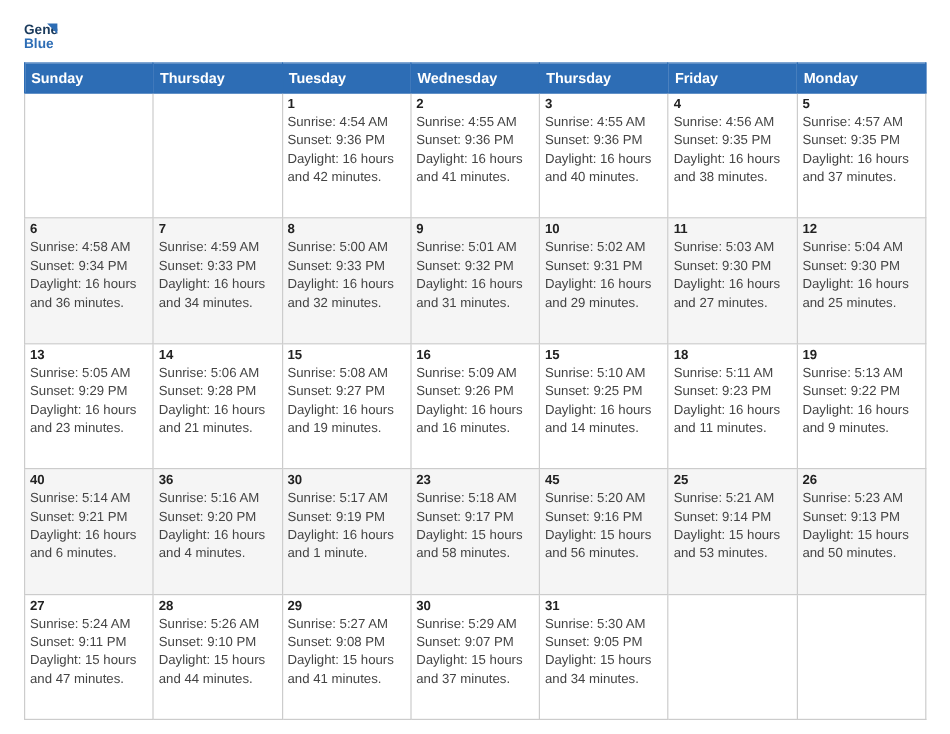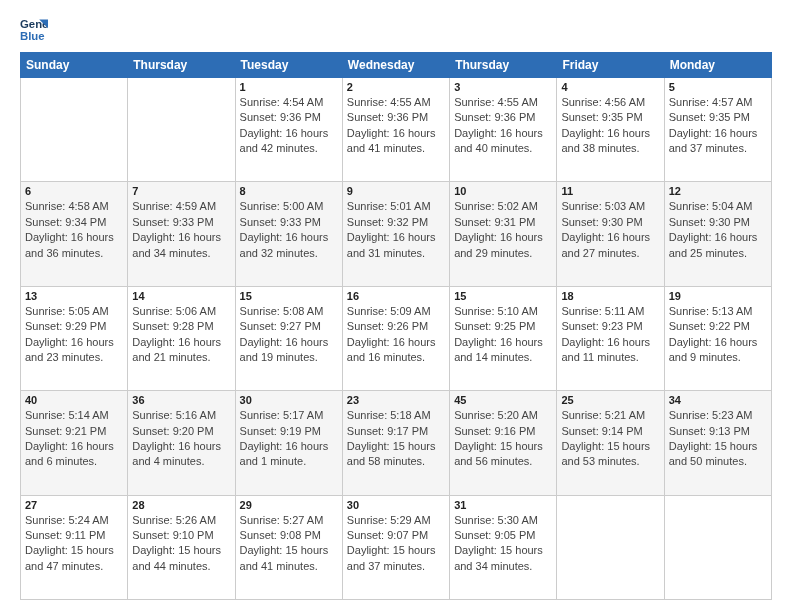--- a/index.html
+++ b/index.html
@@ -231,21 +231,21 @@
           </td>
           <td>
             <div class="day-number">45</div>
             <div class="cell-text">Sunrise: 5:20 AM<br>Sunset: 9:16 PM<br>Daylight: 15 hours<br>and 56 minutes.</div>
           </td>
           <td>
             <div class="day-number">25</div>
             <div class="cell-text">Sunrise: 5:21 AM<br>Sunset: 9:14 PM<br>Daylight: 15 hours<br>and 53 minutes.</div>
           </td>
           <td>
-            <div class="day-number">34</div>
+            <div class="day-number">26</div>
             <div class="cell-text">Sunrise: 5:23 AM<br>Sunset: 9:13 PM<br>Daylight: 15 hours<br>and 50 minutes.</div>
           </td>
         </tr>
         <tr>
           <td>
             <div class="day-number">27</div>
             <div class="cell-text">Sunrise: 5:24 AM<br>Sunset: 9:11 PM<br>Daylight: 15 hours<br>and 47 minutes.</div>
           </td>
           <td>
             <div class="day-number">28</div>

